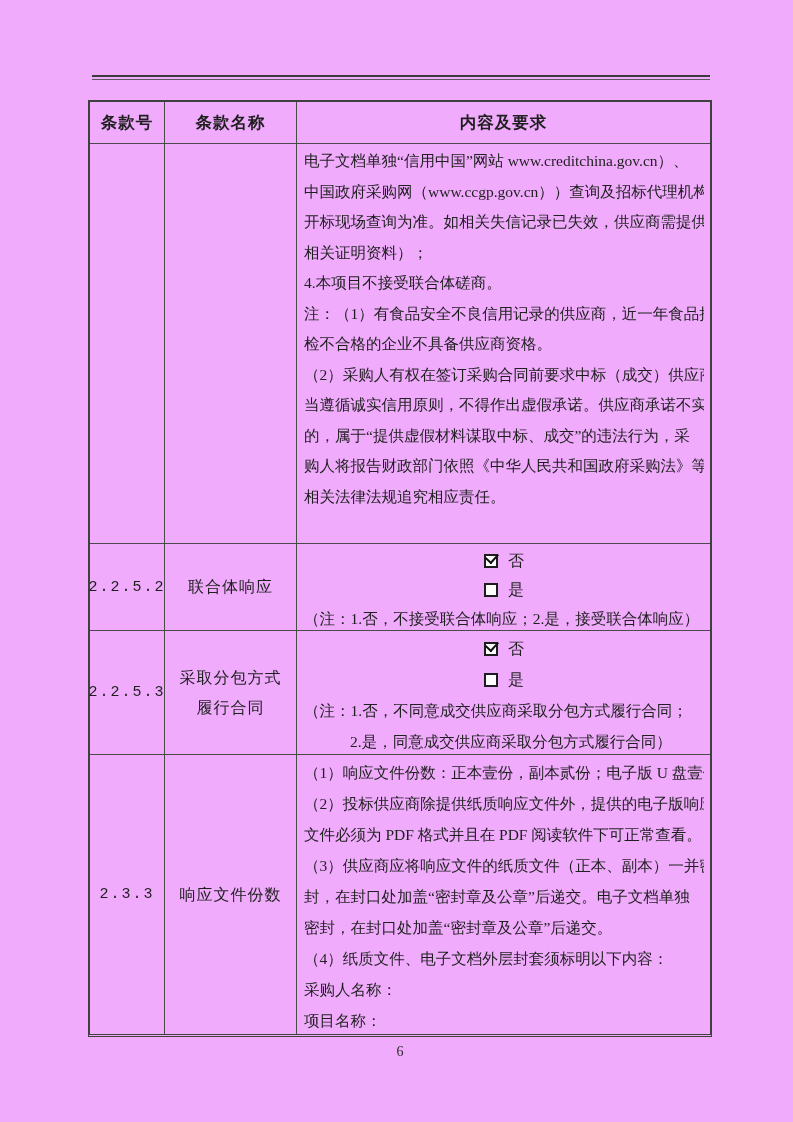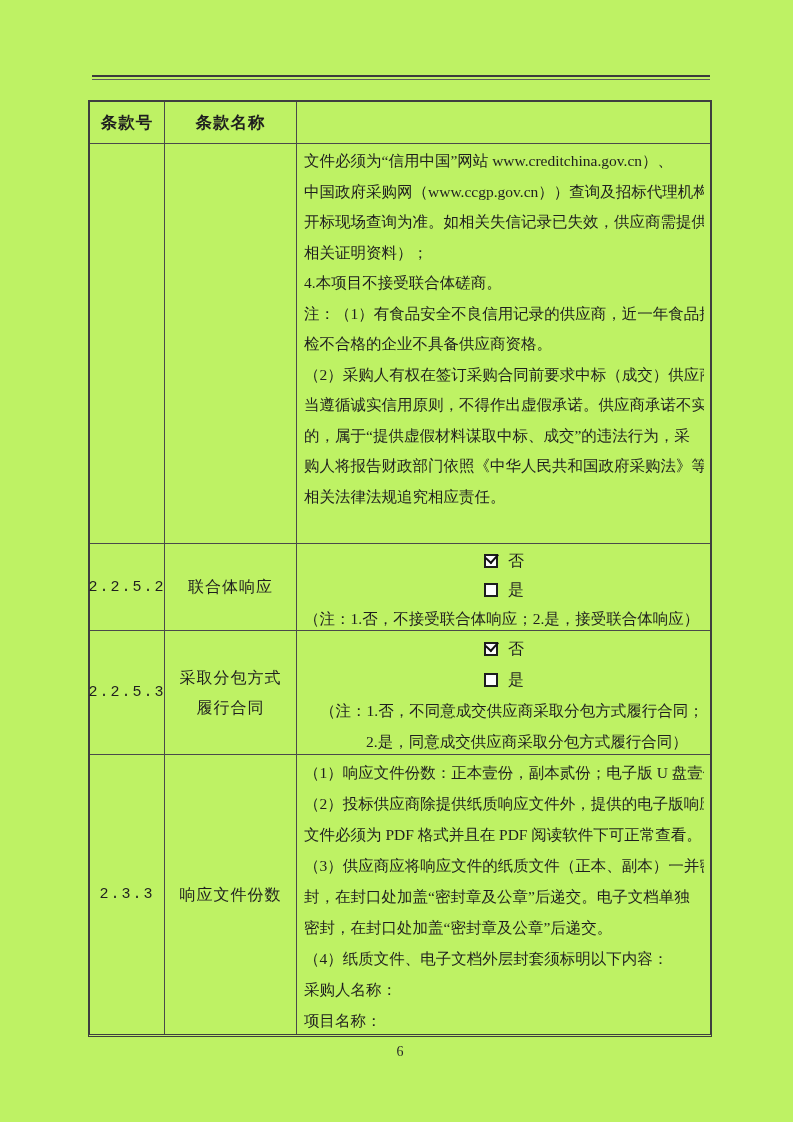--- a/index.html
+++ b/index.html
@@ -6,21 +6,21 @@
   body{
     width:793px;height:1122px;
     background:#f4f4f4;
     font-family:"Liberation Serif","DejaVu Serif",serif;
     color:#1f1f1f;
     position:relative;
     overflow:hidden;
   }
   .page{
     position:absolute;left:0;top:0;width:793px;height:1122px;
-    background:#bef264;
+    background:#f0abfc;
   }
   
   .top-rule{
     position:absolute;left:92px;top:75px;width:618px;height:2px;
     border-top:2px solid #3c3c3c;border-bottom:1px solid #5a5a5a;
   }
   
   .ctable{
     position:absolute;left:88px;top:100px;width:624px;
     border:2px solid #3f3f3f;
@@ -39,21 +39,21 @@
   .clause-name{font-size:16px;letter-spacing:1px;line-height:30px;text-align:center;}
   .content{padding:2px 6px 0 7px;}
   .tline{
     height:30.5px;line-height:30.5px;font-size:15.5px;
     white-space:nowrap;overflow:hidden;text-align:left;
   }
   .r4 .tline{height:31px;line-height:31px;}
   .opt-line{height:29px;line-height:29px;text-align:center;font-size:16px;}
   .r3 .opt-line{height:31px;line-height:31px;}
   .note-line{height:29px;line-height:29px;font-size:15.5px;white-space:nowrap;overflow:hidden;text-align:left;}
-  .r3 .note-line{height:31px;line-height:31px;margin-left:16px;}
+  .r3 .note-line{height:31px;line-height:31px;}
   .note-indent{padding-left:46px;font-family:Liberation Serif, serif;}
   
   .cb{
     display:inline-block;width:14px;height:14px;
     border:2px solid #1d1d1d;box-sizing:border-box;
     position:relative;vertical-align:-2px;margin-right:10px;
     background:#fdfdfc;
   }
   .cb.checked::after{
     content:"";position:absolute;left:0px;top:-3px;width:10px;height:6px;
@@ -70,27 +70,28 @@
 
 <div class="page">
 
   <div class="top-rule"></div>
 
   <div class="ctable">
 
     <div class="row header-row">
       <div class="c1 hcell">条款号</div>
       <div class="c2 hcell">条款名称</div>
+      <div class="c3 hcell">内容及要求</div>
     </div>
 
     <div class="row" style="height:400px">
       <div class="c1"></div>
       <div class="c2"></div>
       <div class="c3 content">
-        <div class="tline">文件必须为“信用中国”网站 www.creditchina.gov.cn）、</div>
+        <div class="tline">电子文档单独“信用中国”网站 www.creditchina.gov.cn）、</div>
         <div class="tline">中国政府采购网（www.ccgp.gov.cn））查询及招标代理机构</div>
         <div class="tline">开标现场查询为准。如相关失信记录已失效，供应商需提供</div>
         <div class="tline">相关证明资料）；</div>
         <div class="tline">4.本项目不接受联合体磋商。</div>
         <div class="tline">注：（1）有食品安全不良信用记录的供应商，近一年食品抽</div>
         <div class="tline">检不合格的企业不具备供应商资格。</div>
         <div class="tline">（2）采购人有权在签订采购合同前要求中标（成交）供应商</div>
         <div class="tline">当遵循诚实信用原则，不得作出虚假承诺。供应商承诺不实</div>
         <div class="tline">的，属于“提供虚假材料谋取中标、成交”的违法行为，采</div>
         <div class="tline">购人将报告财政部门依照《中华人民共和国政府采购法》等</div>

